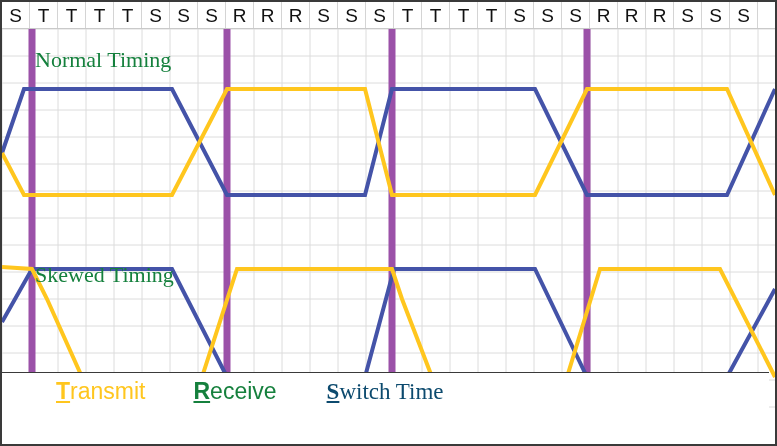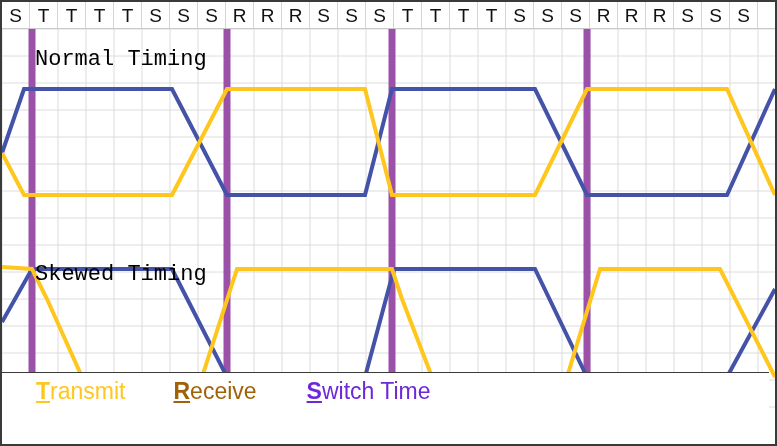--- a/index.html
+++ b/index.html
@@ -53,38 +53,39 @@
     width:773px;height:381px;
   }
   #grid-svg{z-index:1;}
   #wave-svg{z-index:3;}
   #switch-svg{z-index:2;}
 
   .panel-label{
     position:absolute;
     z-index:4;
     font-size:22px;
-    color:#000000;
-    font-family:Liberation Mono, monospace;
+    color:#15803d;
+    font-family:Liberation Serif, serif;
     background:transparent;
     white-space:nowrap;
   }
   #label-normal{left:33px;top:18px;}
   #label-skewed{left:33px;top:197px;margin-top:36px;}
 
   
   #legend{
     position:absolute;
     left:0;bottom:0;
     width:767px;height:38px;
     border-top:1px solid #3a3a3a;
     background:#ffffff;
     display:flex;align-items:center;
     z-index:7;
     box-sizing:border-box;
+    padding-left:20px;
   }
   .legend-item{
     font-size:23px;
     line-height:1;
     white-space:nowrap;
     font-family:"Liberation Sans","DejaVu Sans",sans-serif;
   }
   #legend-transmit{margin-left:34px;}
   #legend-receive{margin-left:48px;}
   #legend-switch{margin-left:50px;}
@@ -187,18 +188,18 @@
         <polyline points="0,293 30,240 170,240 225,348 363,348 392,240 533,240 585,348 725,348 773,260" fill="none" stroke="#4453A8" stroke-width="4" stroke-linejoin="miter" stroke-linecap="butt"></polyline>
         <polyline points="0,238 30,240 45,270 80,348 200,348 235,240 390,240 400,270 430,348 565,348 598,240 718,240 773,348" fill="none" stroke="#FFC61E" stroke-width="4" stroke-linejoin="miter" stroke-linecap="butt"></polyline>
       </svg>
 
     <div class="panel-label" id="label-normal">Normal Timing</div>
 
     <div class="panel-label" id="label-skewed">Skewed Timing</div>
 
     <div id="legend">
       <div class="legend-item" id="legend-transmit" style="color: rgb(255, 198, 30);"><span class="legend-key">T</span><span>ransmit</span></div>
-      <div class="legend-item" id="legend-receive" style="color: #a16207;"><span class="legend-key">R</span><span>eceive</span></div>
-      <div class="legend-item" id="legend-switch" style="color: #6d28d9;"><span class="legend-key">S</span><span>witch Time</span></div>
+      <div class="legend-item" id="legend-receive" style="color: #15803d;"><span class="legend-key">R</span><span>eceive</span></div>
+      <div class="legend-item" id="legend-switch" style="color: #0c4a6e; font-family: Liberation Serif, serif;"><span class="legend-key">S</span><span>witch Time</span></div>
     </div>
 
   </div>
 </div>
 
 </body></html>

